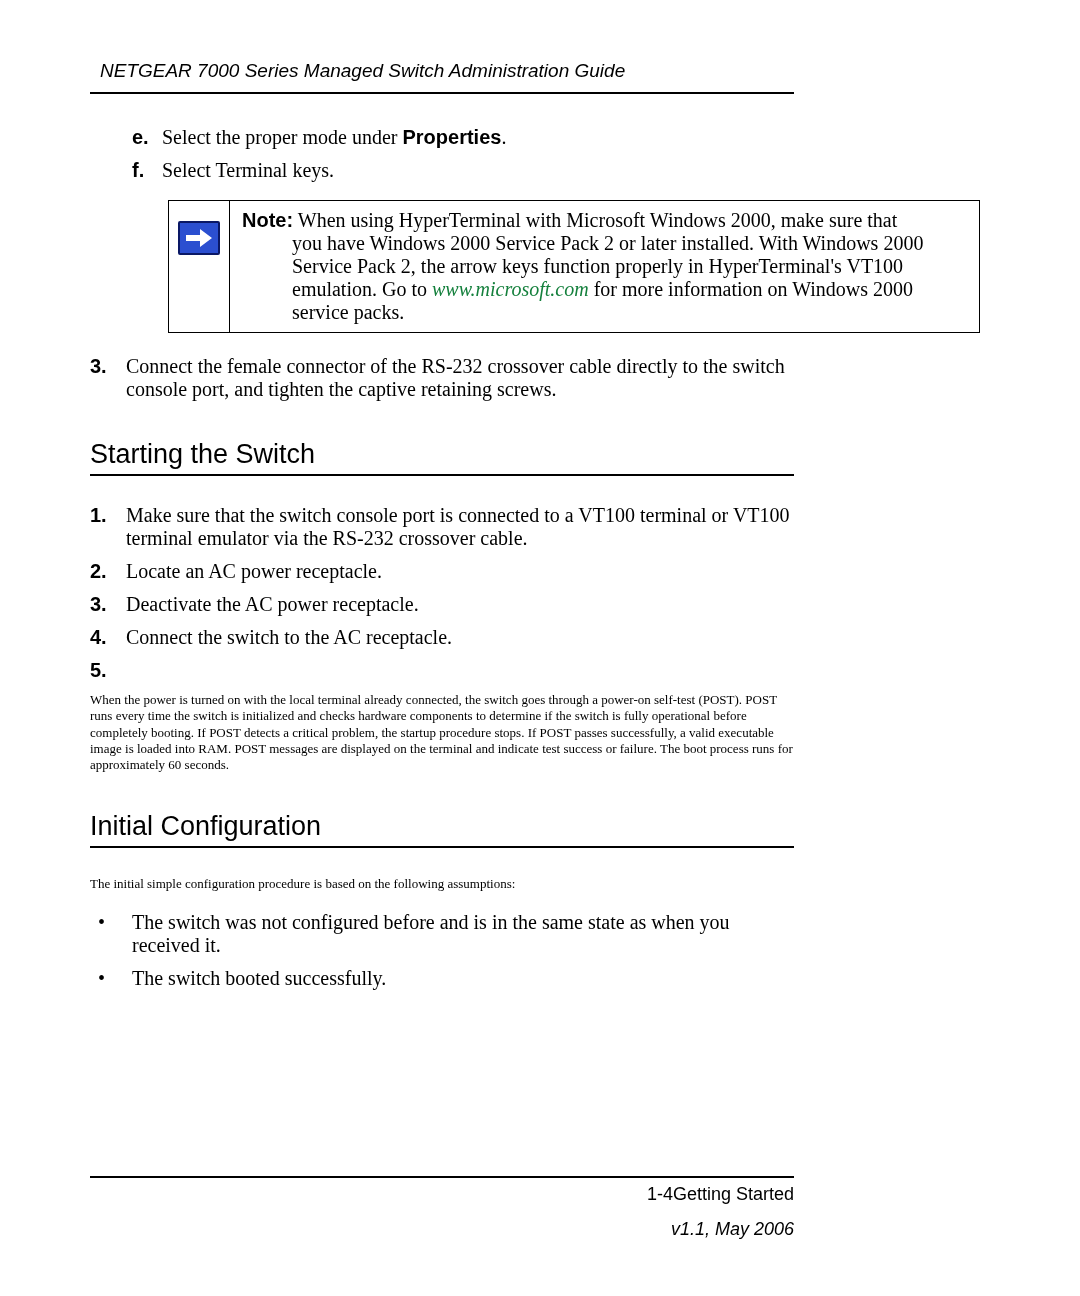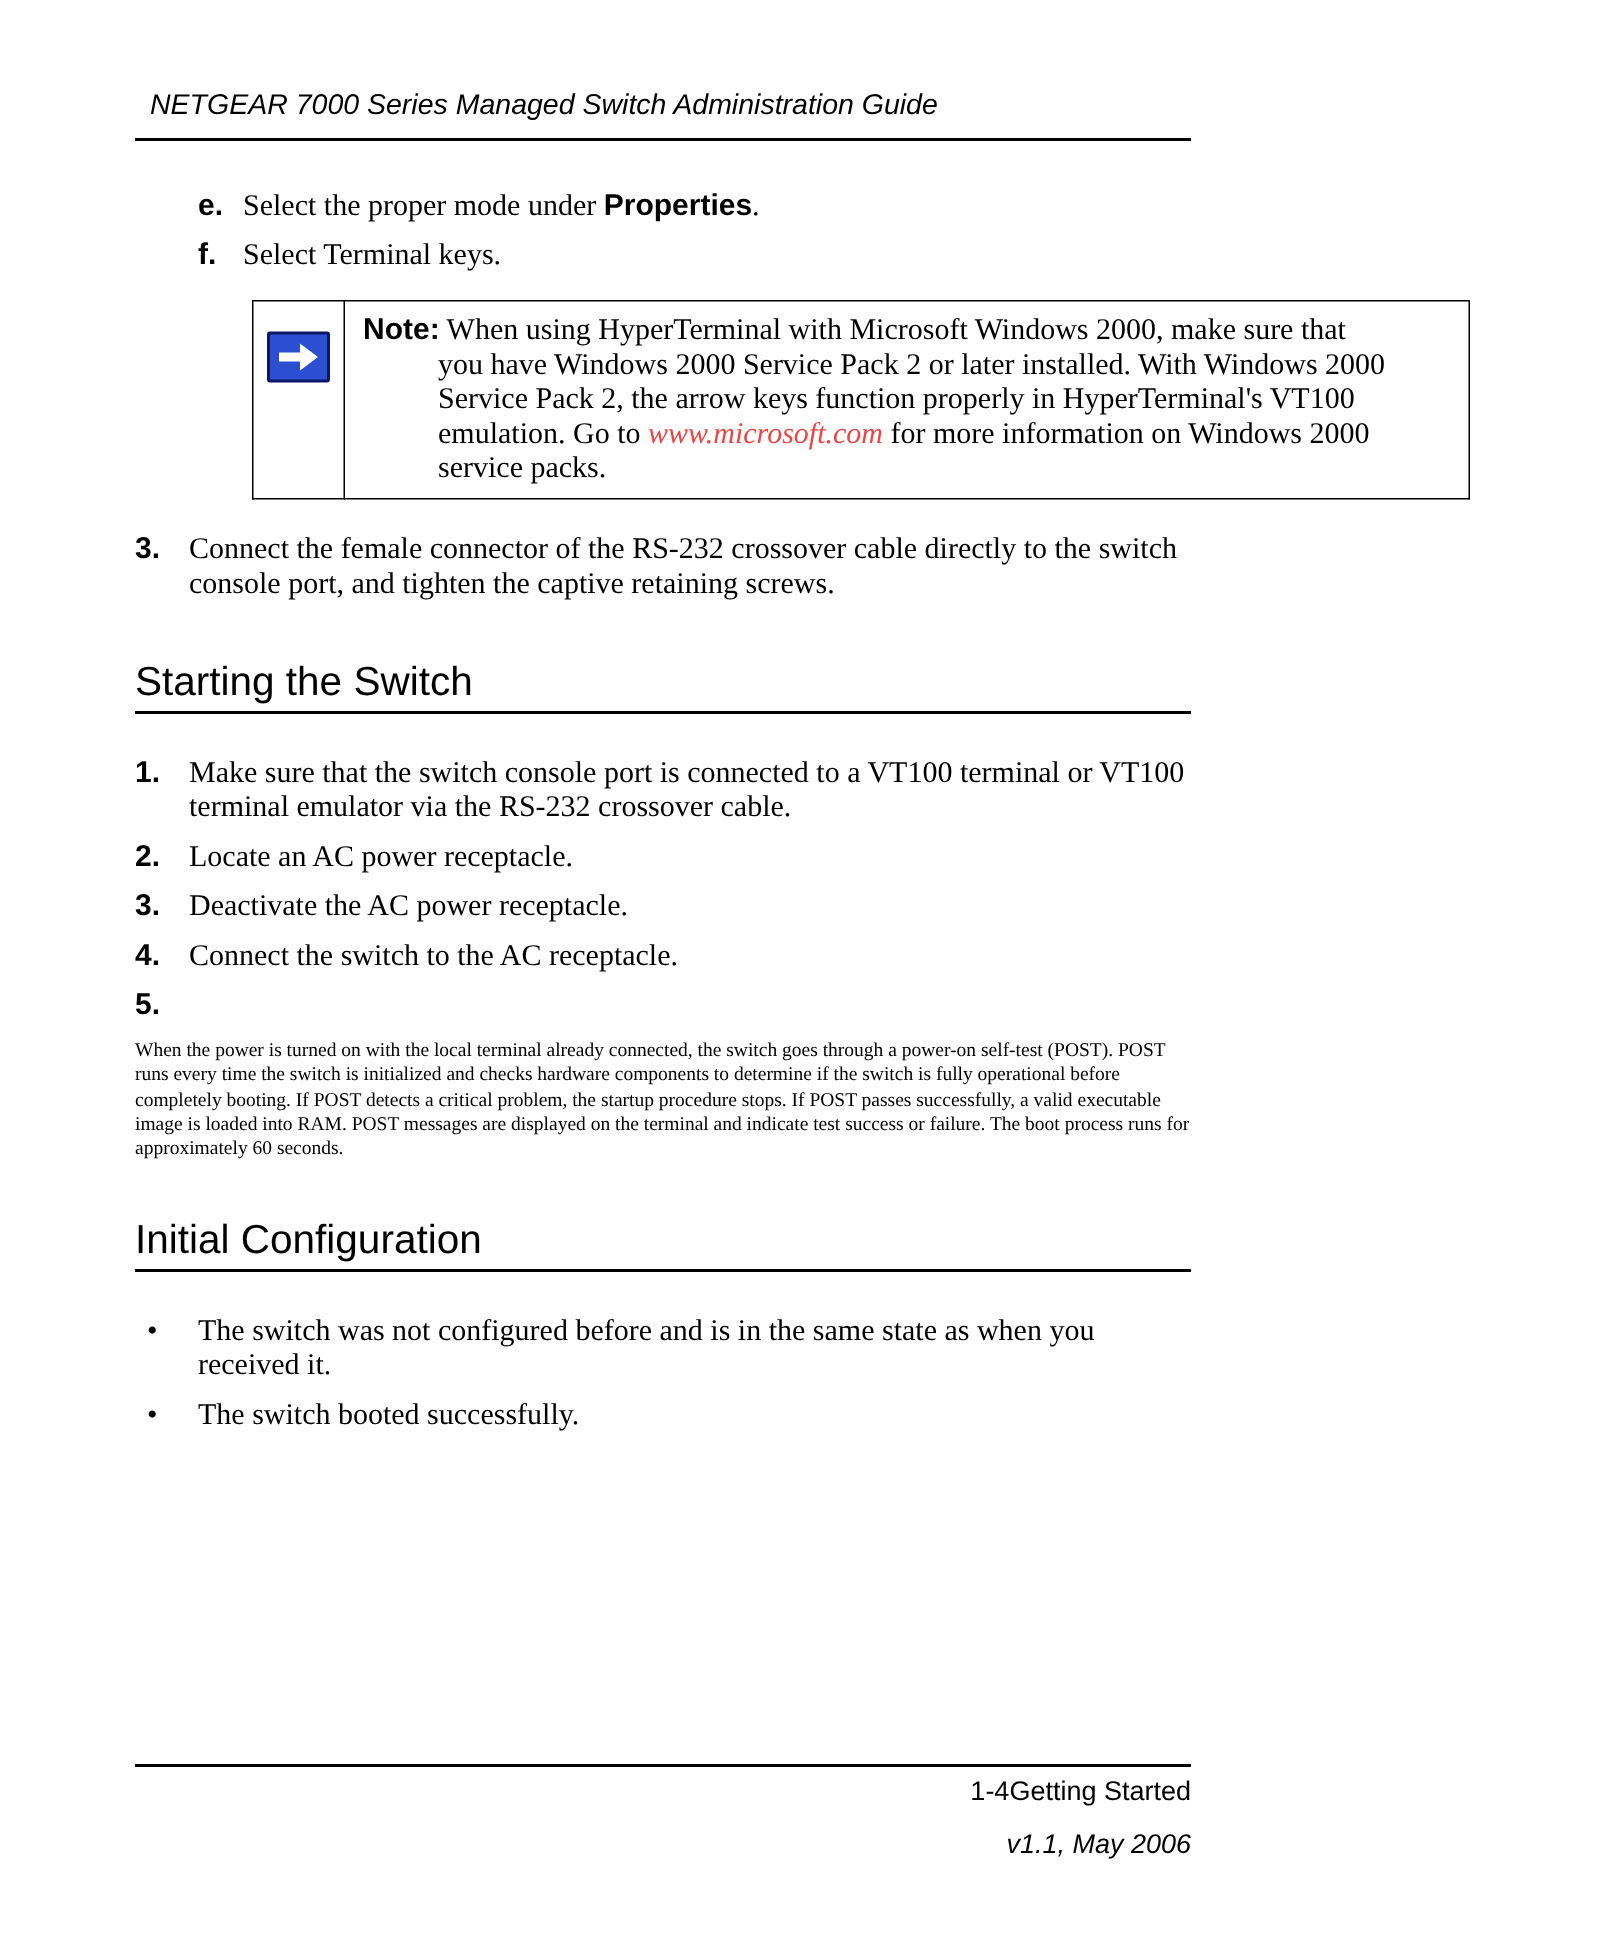--- a/index.html
+++ b/index.html
@@ -75,21 +75,21 @@
   }
   .note-text-cell .note-label {
     font-family: Arial, Helvetica, sans-serif;
     font-weight: bold;
   }
   .note-body-indent {
     padding-left: 50px;
     display: block;
   }
   .note-link {
-    color: #ef4444;
+    color: #15803d;
     font-style: italic;
     text-decoration: none;
   }
   .main-ol {
     list-style: none;
     margin: 0;
     padding: 0;
   }
   .main-ol > li {
     font-size: 20px;
@@ -232,20 +232,21 @@
     <li>
       <span class="marker">5.</span>
     </li>
   </ol>
 
   <p class="body-para">When the power is turned on with the local terminal already connected, the switch goes through a power-on self-test (POST). POST runs every time the switch is initialized and checks hardware components to determine if the switch is fully operational before completely booting. If POST detects a critical problem, the startup procedure stops. If POST passes successfully, a valid executable image is loaded into RAM. POST messages are displayed on the terminal and indicate test success or failure. The boot process runs for approximately 60 seconds.</p>
 
   <div class="section-title">Initial Configuration</div>
   <hr class="section-rule">
 
+  <p class="body-para">The initial simple configuration procedure is based on the following assumptions:</p>
 
   <ul class="bullets">
     <li>
       <span class="dot">•</span>
       <span>The switch was not configured before and is in the same state as when you received it.</span>
     </li>
     <li>
       <span class="dot">•</span>
       <span>The switch booted successfully.</span>
     </li>

